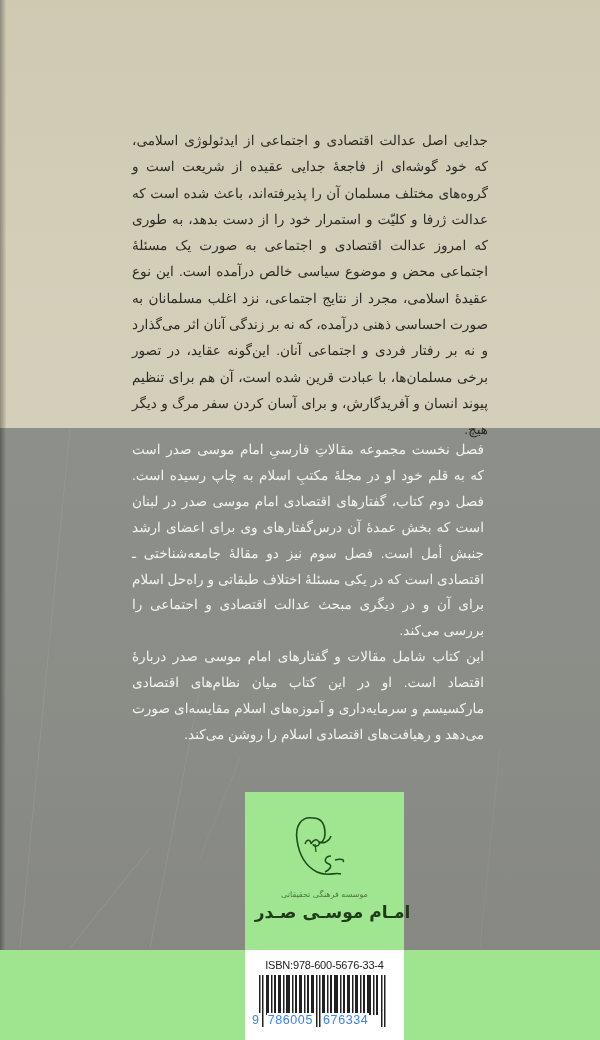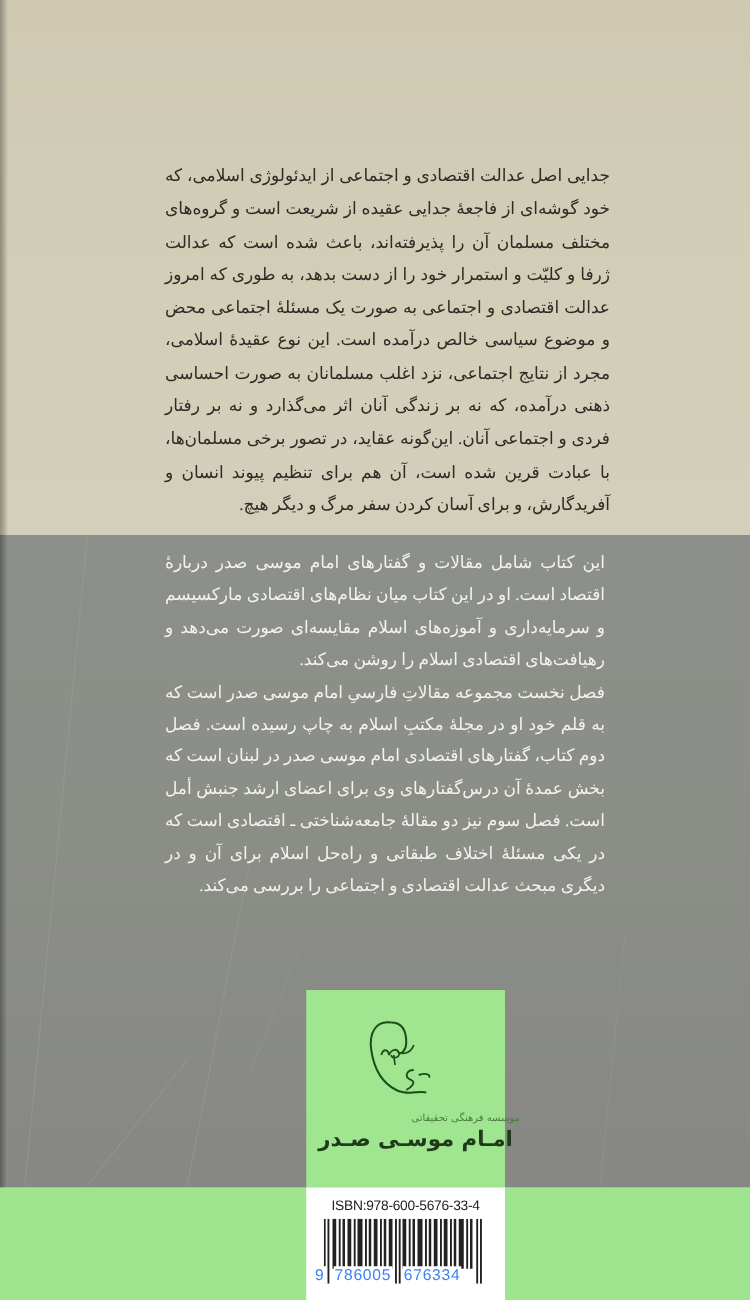--- a/index.html
+++ b/index.html
@@ -24,42 +24,42 @@
       content: ""; position: absolute; left: 0; top: 0; width: 6px; height: 100%;
       background: linear-gradient(90deg, #5d5f5a, #8b8d87);
     }
     .green-strip {
       position: absolute; left: 0; top: 950px; width: 600px; height: 90px;
       background: #9fe48e;
     }
     .text-block {
       position: absolute; direction: rtl; text-align: justify;
       text-align-last: right;
-      font-family: Liberation Serif, serif;
+      font-family: Liberation Sans, sans-serif;
     }
     .text-block p { margin: 0; }
     .beige-text {
       left: 132px; top: 128px; width: 356px;
       color: #2c2b26; font-size: 13.6px; line-height: 26.3px;
     }
     .gray-text {
       left: 132px; top: 437px; width: 352px;
       color: #f2f3ee; font-size: 13.6px; line-height: 25.9px;
     }
     .logo-box {
       position: absolute; left: 245px; top: 792px; width: 159px; height: 158px;
       background: #a0e58f;
     }
     .signature {
       position: absolute; left: 38px; top: 20px; width: 80px; height: 70px;
     }
     .inst-subtitle {
       position: absolute; left: 0; width: 159px; top: 98px;
       text-align: center; direction: rtl;
-      font-size: 8px; color: #4b7a42; letter-spacing: 0.3px; padding-left: 48px;
+      font-size: 8px; color: #4b7a42; letter-spacing: 0.3px;
     }
     .inst-name {
       position: absolute; left: 0; width: 175px; top: 110px;
       text-align: center; direction: rtl;
       font-size: 17px; font-weight: bold; color: #1f3a1b;
     }
     .barcode-panel {
       position: absolute; left: 245px; top: 950px; width: 159px; height: 90px;
       background: #ffffff;
     }
@@ -92,22 +92,22 @@
   <path d="M70 520 L150 420" stroke="#a4a6a0" stroke-width="0.7" fill="none" opacity="0.5"></path>
   <path d="M200 430 L240 330" stroke="#a4a6a0" stroke-width="0.6" fill="none" opacity="0.4"></path>
   <path d="M480 520 L500 320" stroke="#a4a6a0" stroke-width="0.6" fill="none" opacity="0.35"></path>
 </svg>
 
 <div class="text-block beige-text">
   <p>جدایی اصل عدالت اقتصادی و اجتماعی از ایدئولوژی اسلامی، که خود گوشه‌ای از فاجعهٔ جدایی عقیده از شریعت است و گروه‌های مختلف مسلمان آن را پذیرفته‌اند، باعث شده است که عدالت ژرفا و کلیّت و استمرار خود را از دست بدهد، به طوری که امروز عدالت اقتصادی و اجتماعی به صورت یک مسئلهٔ اجتماعی محض و موضوع سیاسی خالص درآمده است. این نوع عقیدهٔ اسلامی، مجرد از نتایج اجتماعی، نزد اغلب مسلمانان به صورت احساسی ذهنی درآمده، که نه بر زندگی آنان اثر می‌گذارد و نه بر رفتار فردی و اجتماعی آنان. این‌گونه عقاید، در تصور برخی مسلمان‌ها، با عبادت قرین شده است، آن هم برای تنظیم پیوند انسان و آفریدگارش، و برای آسان کردن سفر مرگ و دیگر هیچ.</p>
 </div>
 
 <div class="text-block gray-text">
+  <p>فصل نخست مجموعه مقالاتِ فارسیِ امام موسی صدر است که به قلم خود او در مجلهٔ مکتبِ اسلام به چاپ رسیده است. فصل دوم کتاب، گفتارهای اقتصادی امام موسی صدر در لبنان است که بخش عمدهٔ آن درس‌گفتارهای وی برای اعضای ارشد جنبش أمل است. فصل سوم نیز دو مقالهٔ جامعه‌شناختی ـ اقتصادی است که در یکی مسئلهٔ اختلاف طبقاتی و راه‌حل اسلام برای آن و در دیگری مبحث عدالت اقتصادی و اجتماعی را بررسی می‌کند.</p>
   <p>این کتاب شامل مقالات و گفتارهای امام موسی صدر دربارهٔ اقتصاد است. او در این کتاب میان نظام‌های اقتصادی مارکسیسم و سرمایه‌داری و آموزه‌های اسلام مقایسه‌ای صورت می‌دهد و رهیافت‌های اقتصادی اسلام را روشن می‌کند.</p>
-  <p>فصل نخست مجموعه مقالاتِ فارسیِ امام موسی صدر است که به قلم خود او در مجلهٔ مکتبِ اسلام به چاپ رسیده است. فصل دوم کتاب، گفتارهای اقتصادی امام موسی صدر در لبنان است که بخش عمدهٔ آن درس‌گفتارهای وی برای اعضای ارشد جنبش أمل است. فصل سوم نیز دو مقالهٔ جامعه‌شناختی ـ اقتصادی است که در یکی مسئلهٔ اختلاف طبقاتی و راه‌حل اسلام برای آن و در دیگری مبحث عدالت اقتصادی و اجتماعی را بررسی می‌کند.</p>
 </div>
 
 <div class="logo-box">
   <svg class="signature" viewBox="0 0 80 70">
     <path d="M30 6 C18 4 12 14 14 28 C16 42 22 54 34 60 C44 65 52 60 58 62" stroke="#1d4d1a" stroke-width="1.6" fill="none"></path>
     <path d="M30 6 C38 6 42 12 42 22 C42 28 38 32 36 30" stroke="#1d4d1a" stroke-width="1.6" fill="none"></path>
     <path d="M22 32 C24 26 28 28 28 32 C30 28 34 26 36 30 C38 34 30 36 30 32 M36 30 C40 32 46 30 48 24" stroke="#1d4d1a" stroke-width="1.4" fill="none"></path>
     <path d="M32 32 L33 40" stroke="#1d4d1a" stroke-width="1.3" fill="none"></path>
     <path d="M48 44 C42 44 40 50 46 52 C50 54 46 58 42 60 M52 48 C58 46 62 48 60 50" stroke="#1d4d1a" stroke-width="1.5" fill="none"></path>
   </svg>

